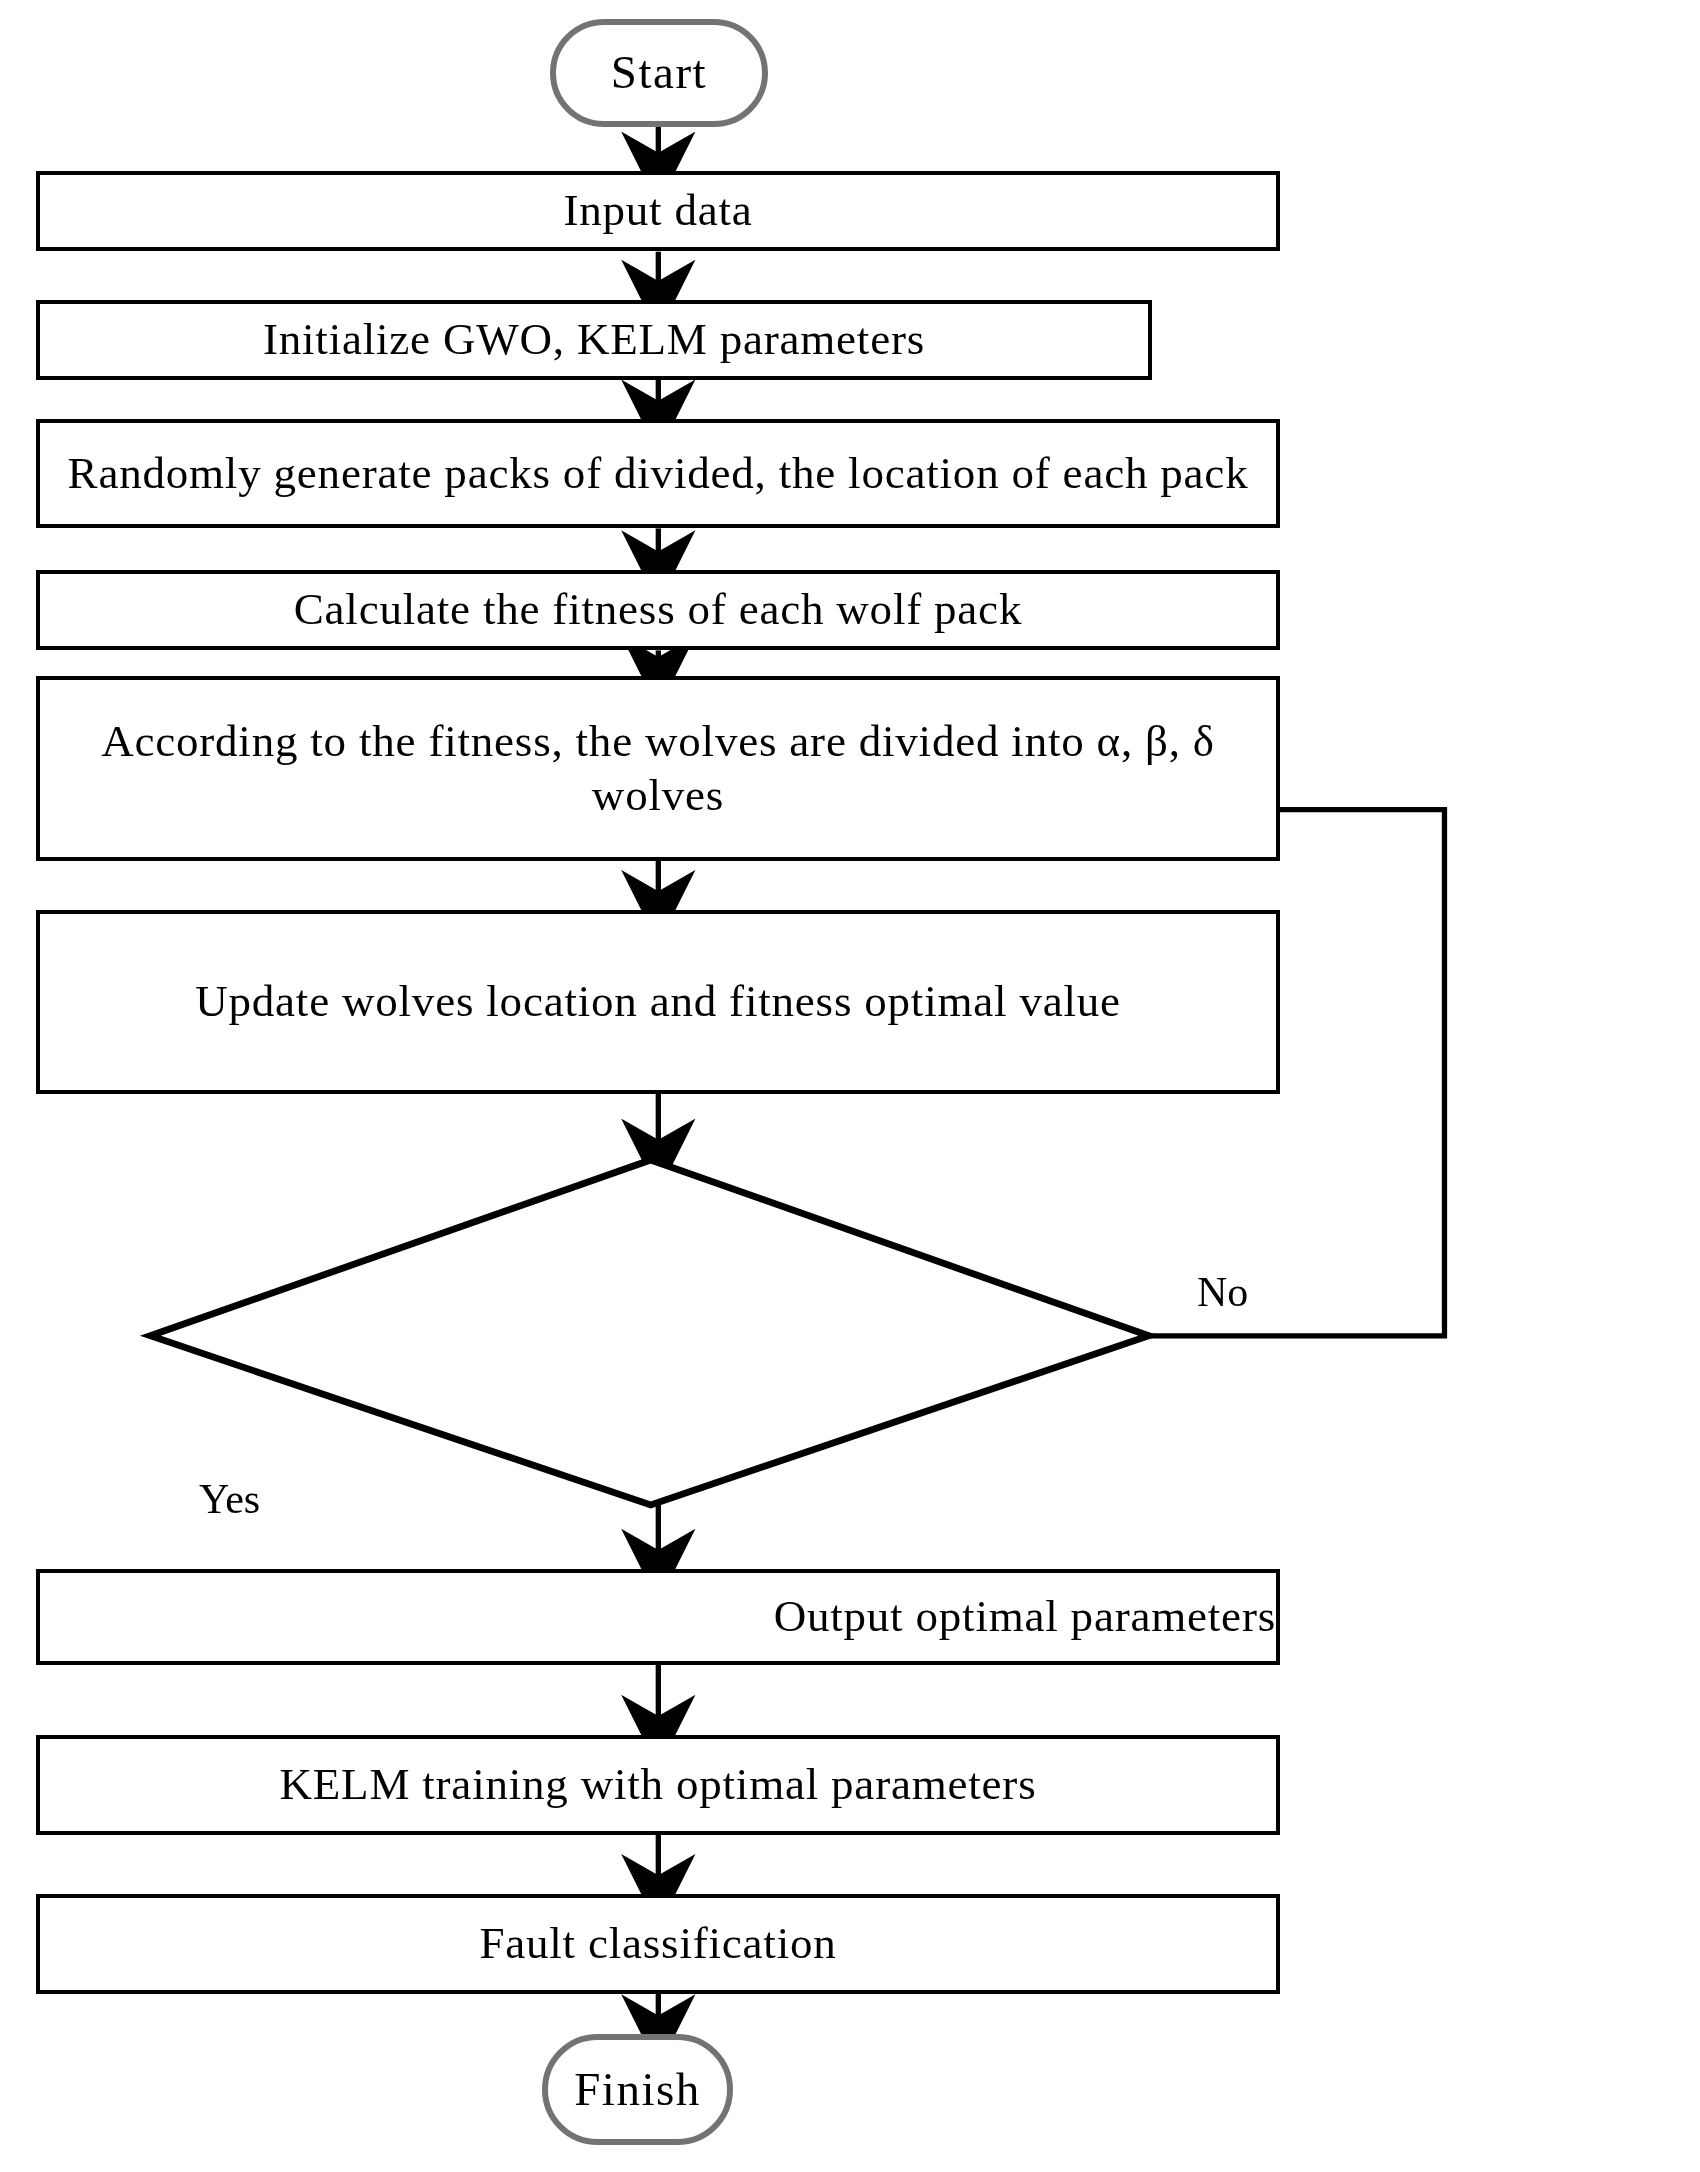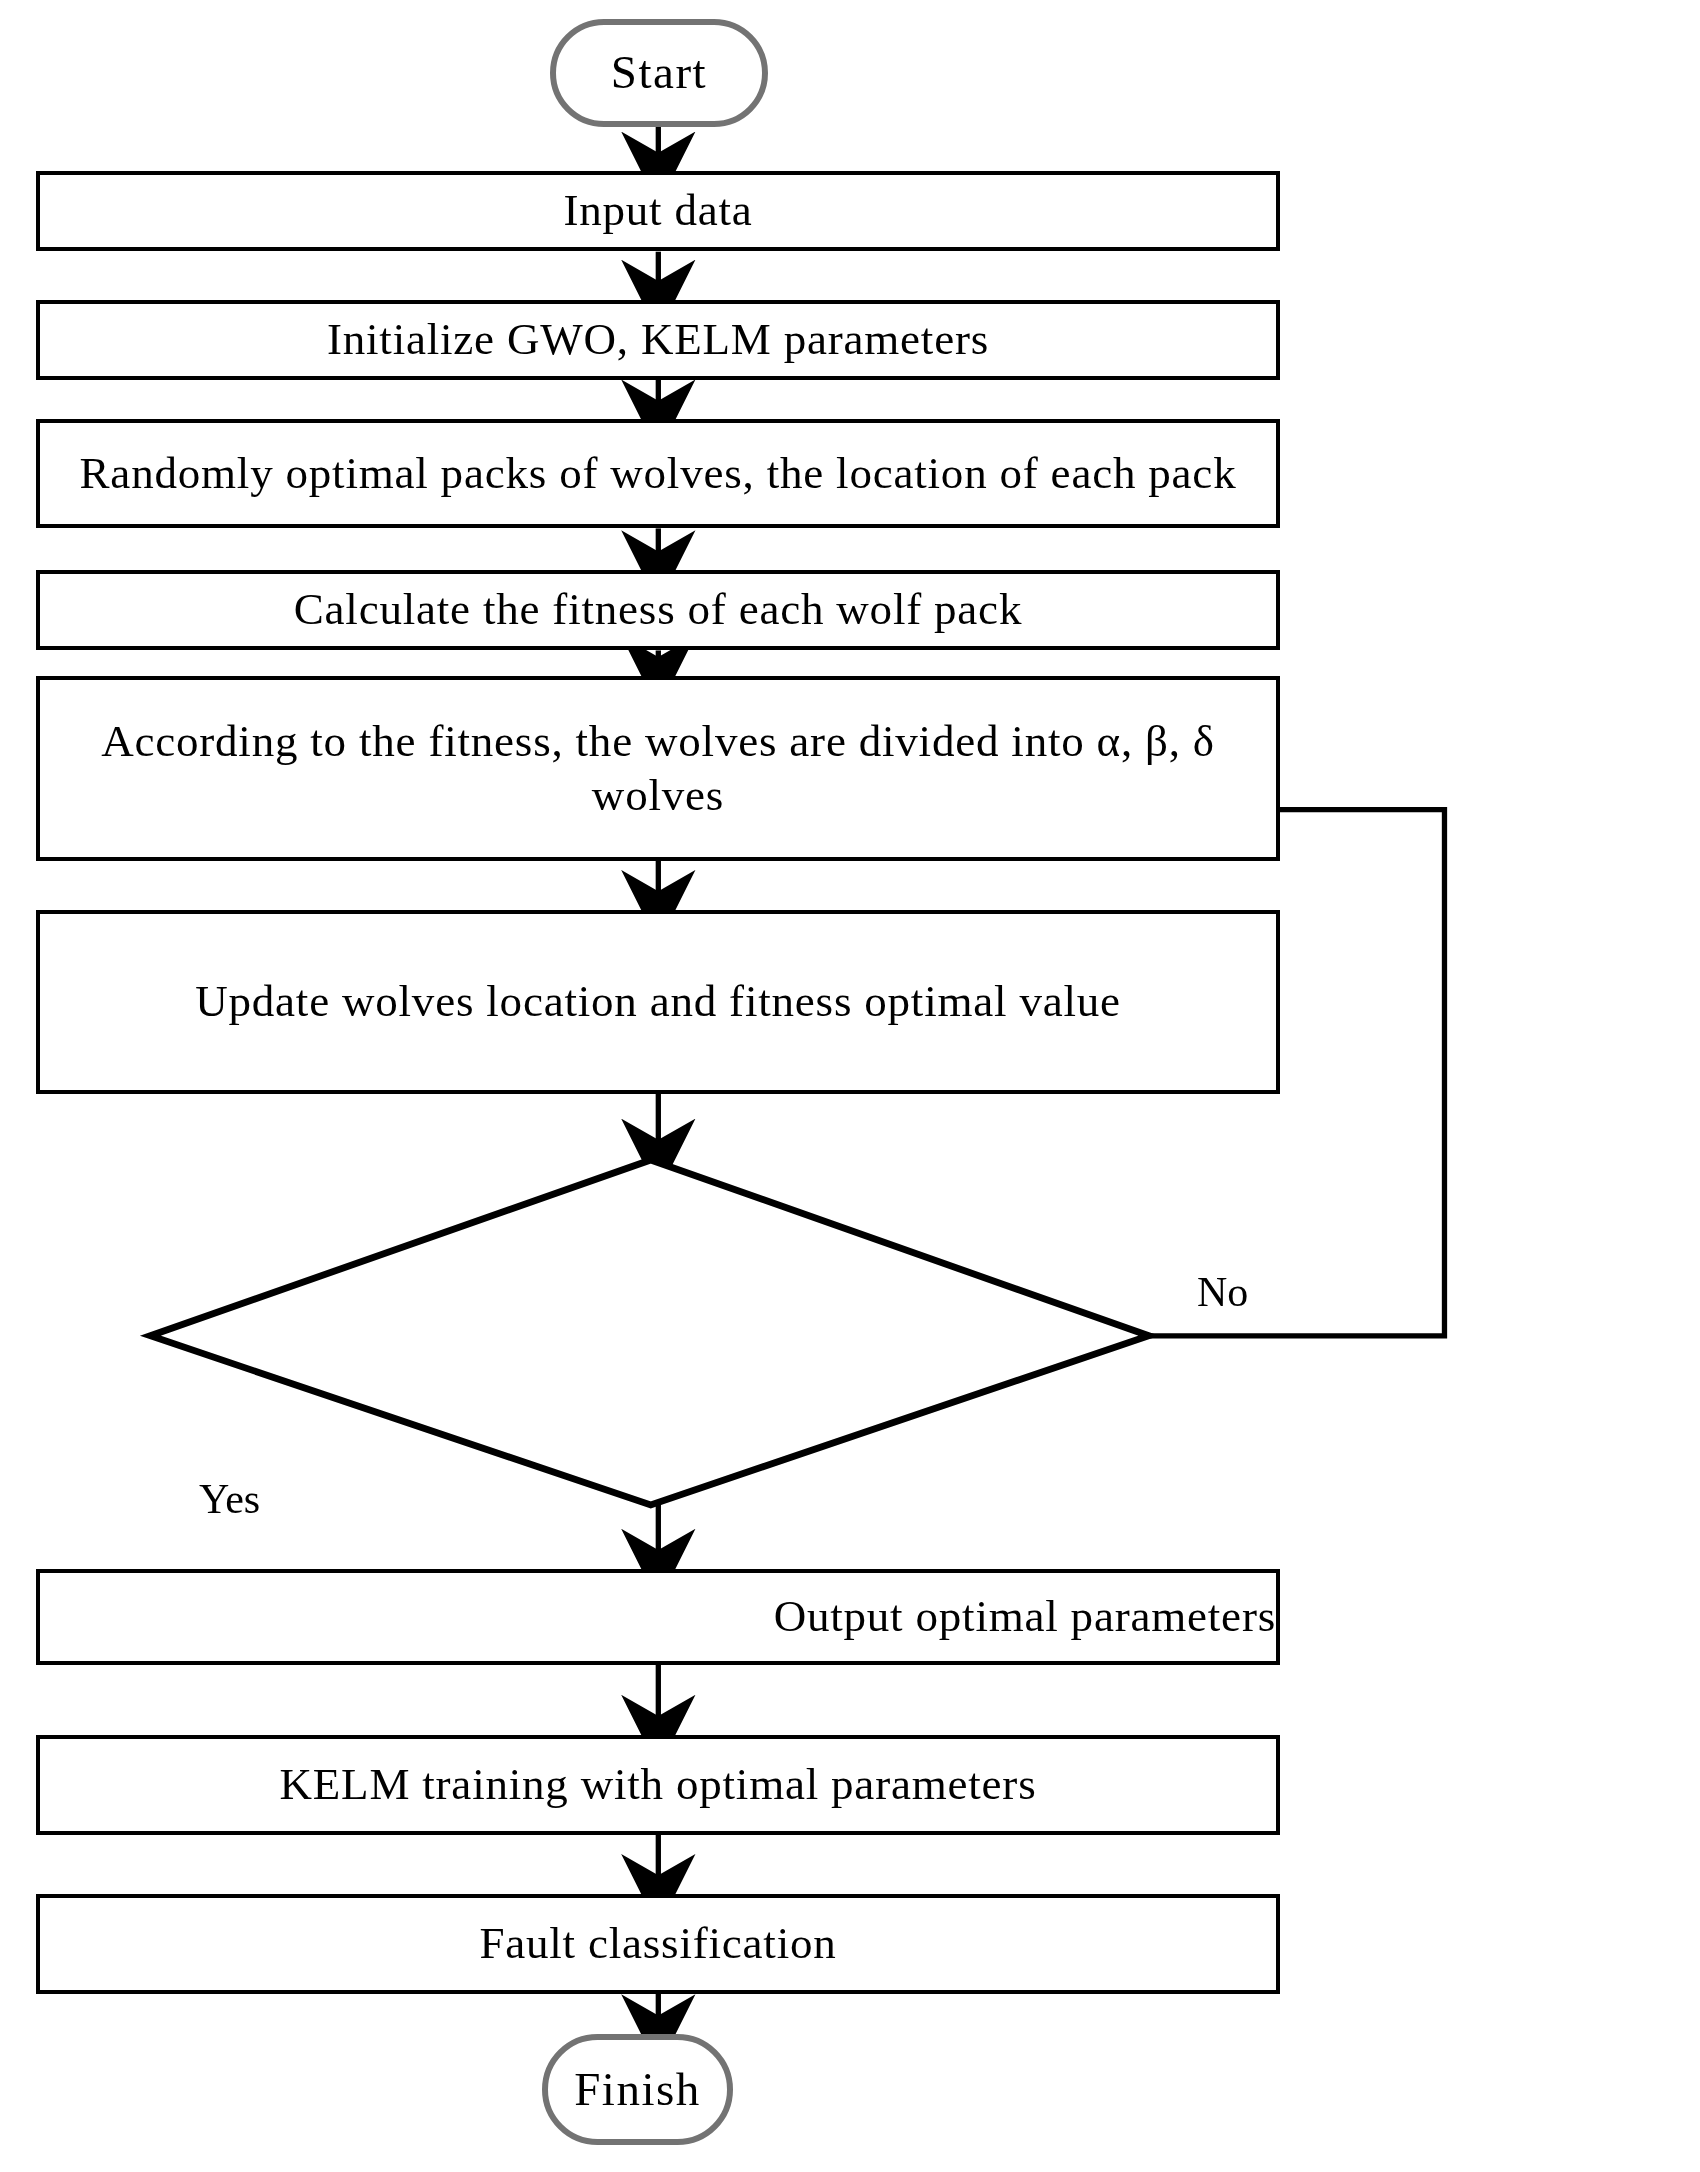--- a/index.html
+++ b/index.html
@@ -47,26 +47,26 @@
   </svg>
 
   <div class="node term" style="left:550px;top:19px;width:218px;height:108px;">
     <span>Start</span>
   </div>
 
   <div class="node proc" style="left:36px;top:171px;width:1244px;height:80px;">
     <span>Input data</span>
   </div>
 
-  <div class="node proc" style="left:36px;top:300px;width:1244px;height:80px;">
+  <div class="node proc" style="left:36px;top:300px;width:1116px;height:80px;">
     <span>Initialize GWO, KELM parameters</span>
   </div>
 
   <div class="node proc" style="left:36px;top:419px;width:1244px;height:109px;">
-    <span>Randomly optimal packs of wolves, the location of each pack</span>
+    <span>Randomly generate packs of divided, the location of each pack</span>
   </div>
 
   <div class="node proc" style="left:36px;top:570px;width:1244px;height:80px;">
     <span>Calculate the fitness of each wolf pack</span>
   </div>
 
   <div class="node proc" style="left:36px;top:676px;width:1244px;height:185px;">
     <span>According to the fitness, the wolves are divided into α, β, δ wolves</span>
   </div>
 

